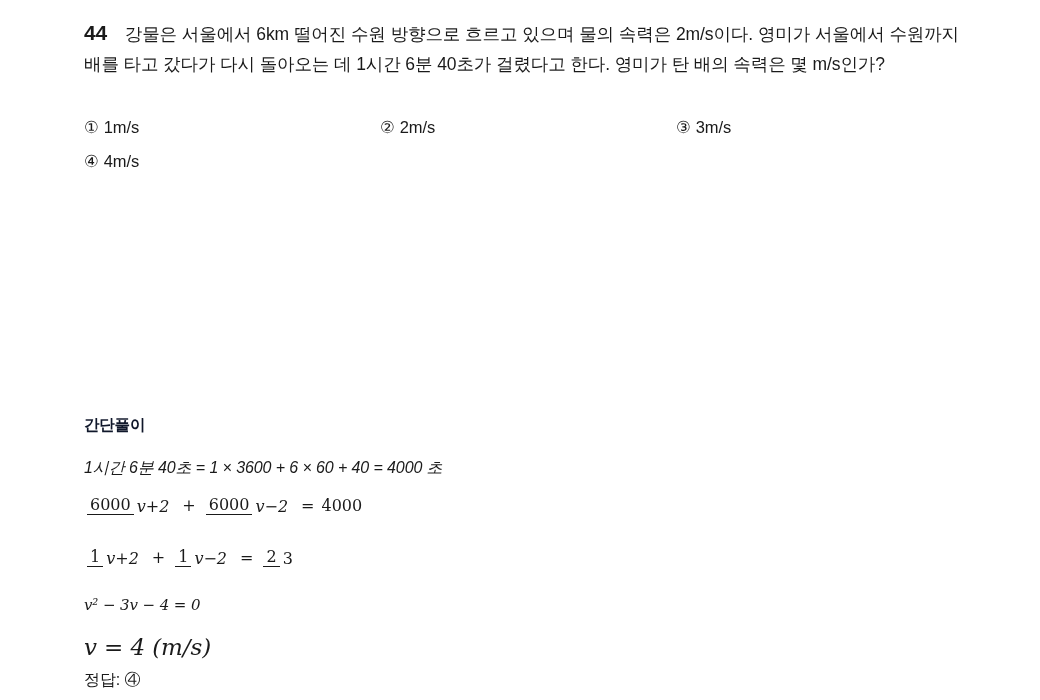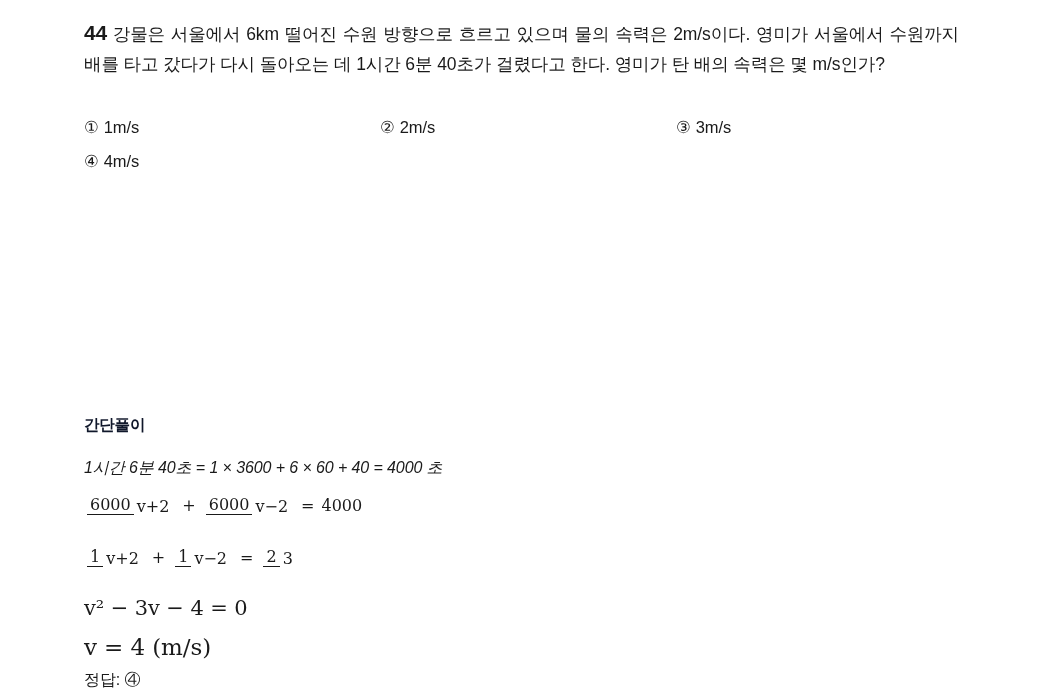--- a/index.html
+++ b/index.html
@@ -30,21 +30,21 @@
   .q-body {
     font-size: 17.5px;
     line-height: 1.62;
     letter-spacing: -0.1px;
     text-align: justify;
   }
   .q-number {
     font-size: 21px;
     font-weight: bold;
     letter-spacing: -0.3px;
-    margin-right: 6px;
+    margin-right: 18px;
   }
   .choices {
     position: absolute;
     left: 84px;
     top: 110px;
     width: 880px;
   }
   .choice-row {
     display: flex;
     height: 34px;
@@ -73,20 +73,21 @@
   }
   .sol-line {
     position: absolute;
     left: 84px;
     font-size: 16px;
     letter-spacing: -0.1px;
     white-space: nowrap;
   }
   .math {
     font-family: "DejaVu Serif", serif;
+    font-style: italic;
   }
   .mathn {
     font-family: "DejaVu Serif", serif;
     font-style: normal;
   }
   .l1 { top: 458px; font-style: italic; }
   .l5 { top: 596px; }
   .l6 { top: 634px; }
   .l7 { top: 670px; }
 
@@ -180,19 +181,19 @@
       <span class="num mathn">1</span>
       <span class="den math">v−2</span>
     </span>
     <span class="op mathn">=</span>
     <span class="frac">
       <span class="num mathn">2</span>
       <span class="den mathn">3</span>
     </span>
   </div>
 
-  <div class="sol-line l5 math" style="font-size:21px;">v² − 3v − 4 = 0</div>
+  <div class="sol-line l5 math" style="font-size:15px;">v² − 3v − 4 = 0</div>
 
   <div class="sol-line l6 math" style="font-size:23px;">v = 4 (m/s)</div>
 
   <div class="sol-line l7">정답: ④</div>
 
 </div>
 
 </body></html>

